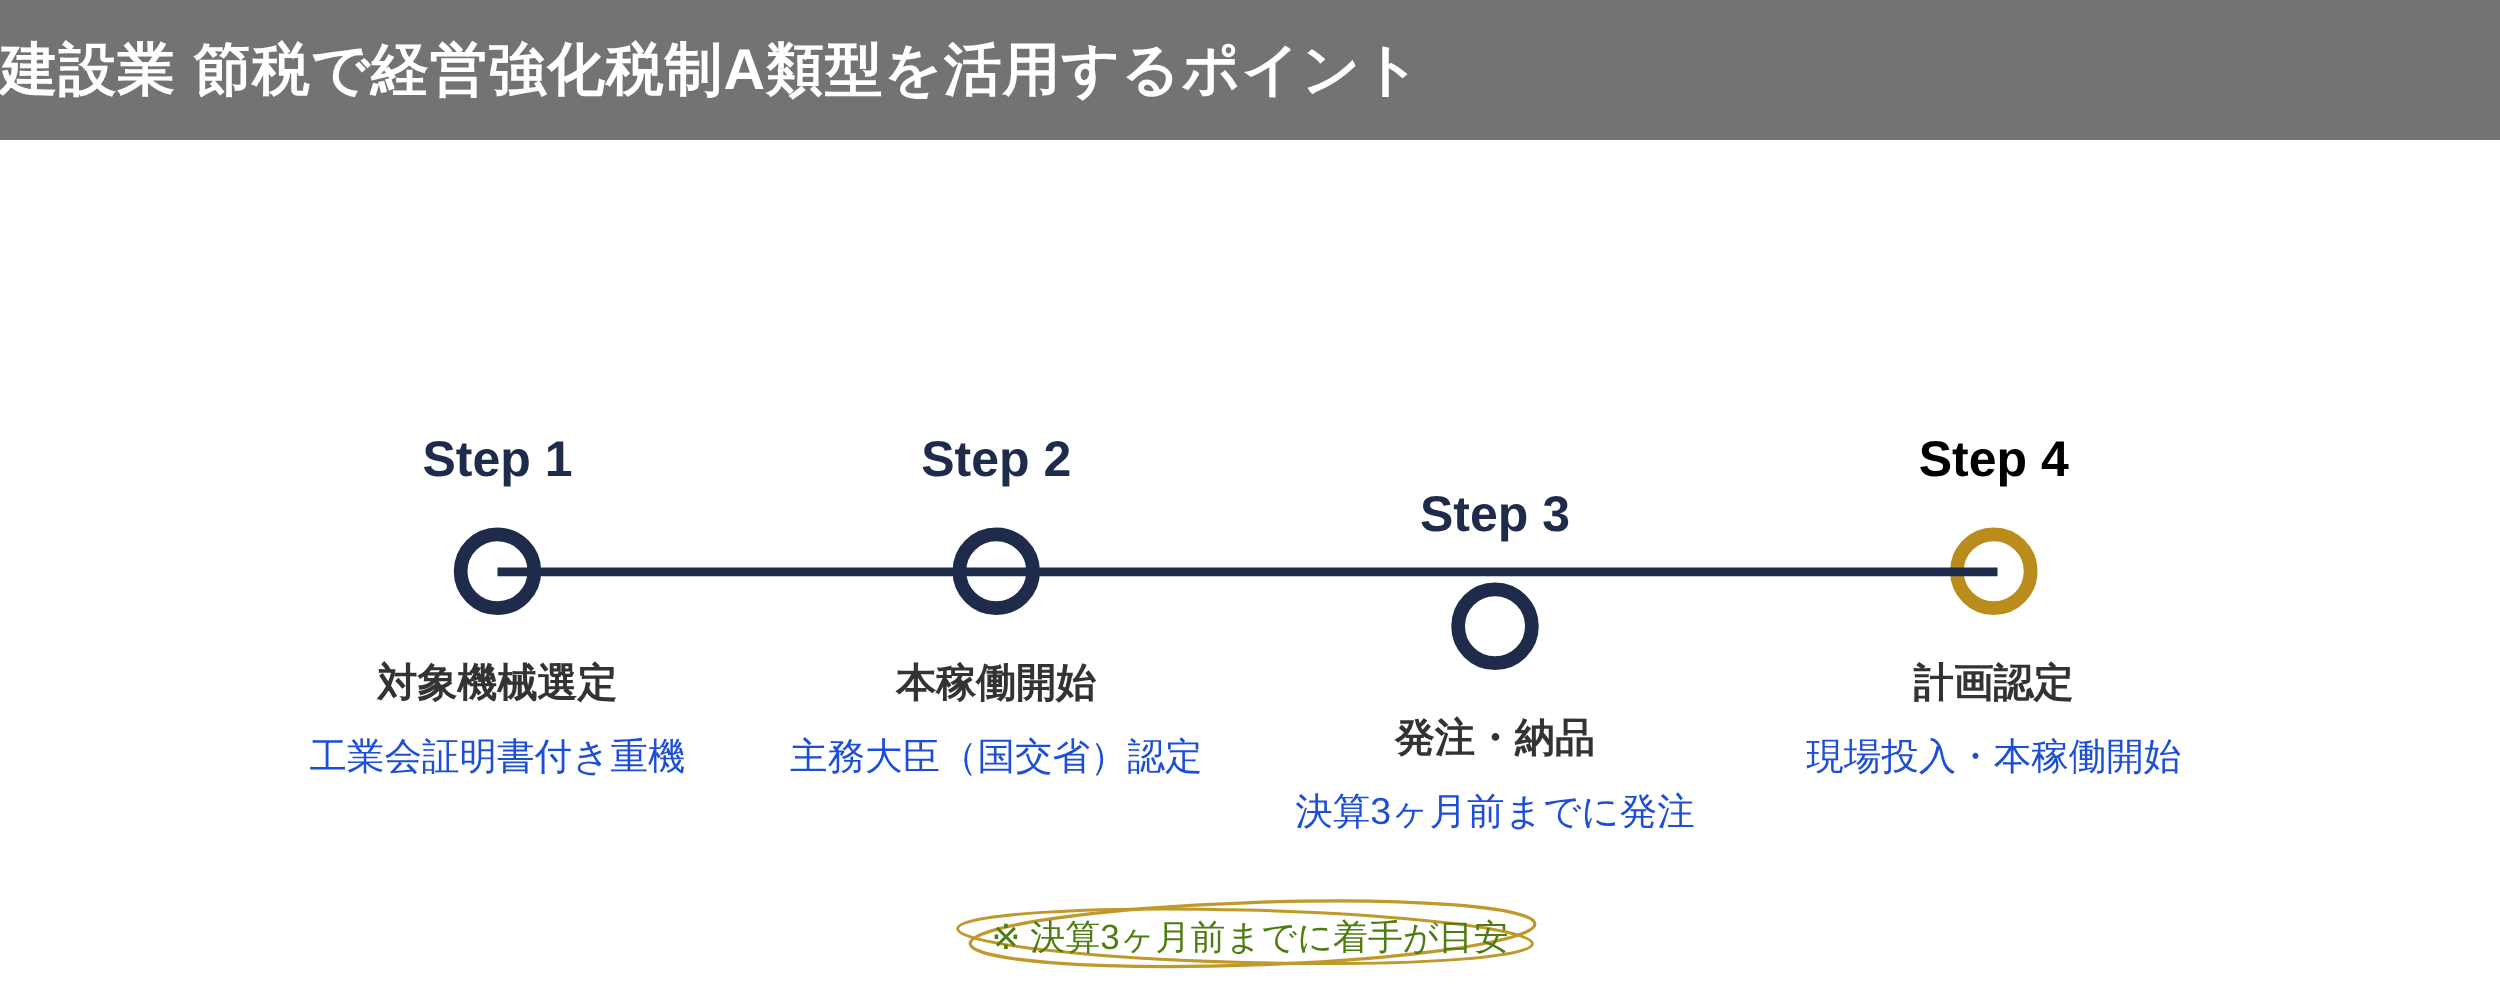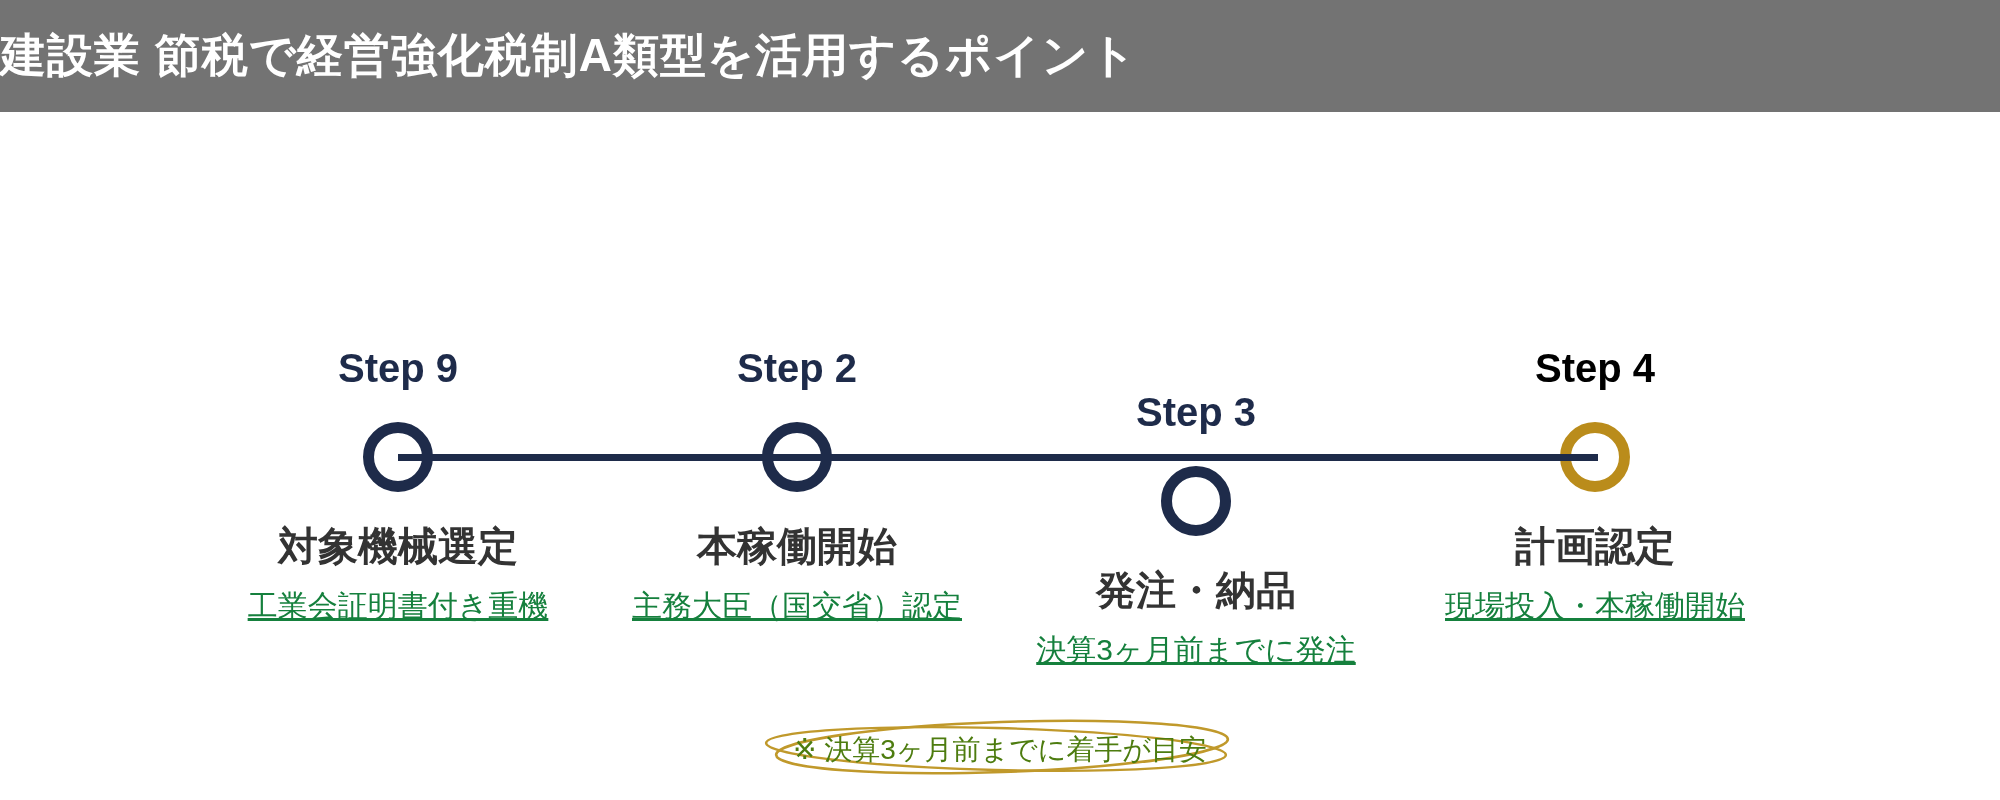--- a/index.html
+++ b/index.html
@@ -67,36 +67,35 @@
     background: #ffffff;
     border: 11px solid #1E2B4A;
     border-radius: 50%;
     z-index: 2;
     box-sizing: content-box;
   }
   .step .step-title {
     position: absolute;
     left: 0; top: 522px;
     width: 100%;
-    font-size: 40px;
+    font-size: 32px;
     font-weight: 700;
     color: #333333;
     line-height: 48px;
     white-space: nowrap;
   }
   .step .step-subtitle {
     position: absolute;
     left: -50px; top: 586px;
     width: 500px;
     font-size: 30px;
     font-weight: 400;
-    color: #15803d;
+    color: #1d4ed8;
     line-height: 40px;
     white-space: nowrap;
-    text-decoration: underline;
   }
   .step.gold .step-label { color: #000000; }
   .step.gold .node { border-color: #BA8C1B; }
 
   .step1 { left: 198px; }   
   .step2 { left: 597px; }   
   .step3 { left: 996px; margin-top: 44px; }   
   .step4 { left: 1395px; }  
 
   
@@ -126,21 +125,21 @@
 
 <div class="canvas">
 
   <div class="header">
     <h1>建設業 節税で経営強化税制A類型を活用するポイント</h1>
   </div>
 
   <div class="timeline-line"></div>
 
   <div class="step step1">
-    <div class="step-label">Step 9</div>
+    <div class="step-label">Step 1</div>
     <div class="node"></div>
     <div class="step-title">対象機械選定</div>
     <div class="step-subtitle">工業会証明書付き重機</div>
   </div>
 
   <div class="step step2">
     <div class="step-label">Step 2</div>
     <div class="node"></div>
     <div class="step-title">本稼働開始</div>
     <div class="step-subtitle">主務大臣（国交省）認定</div>

